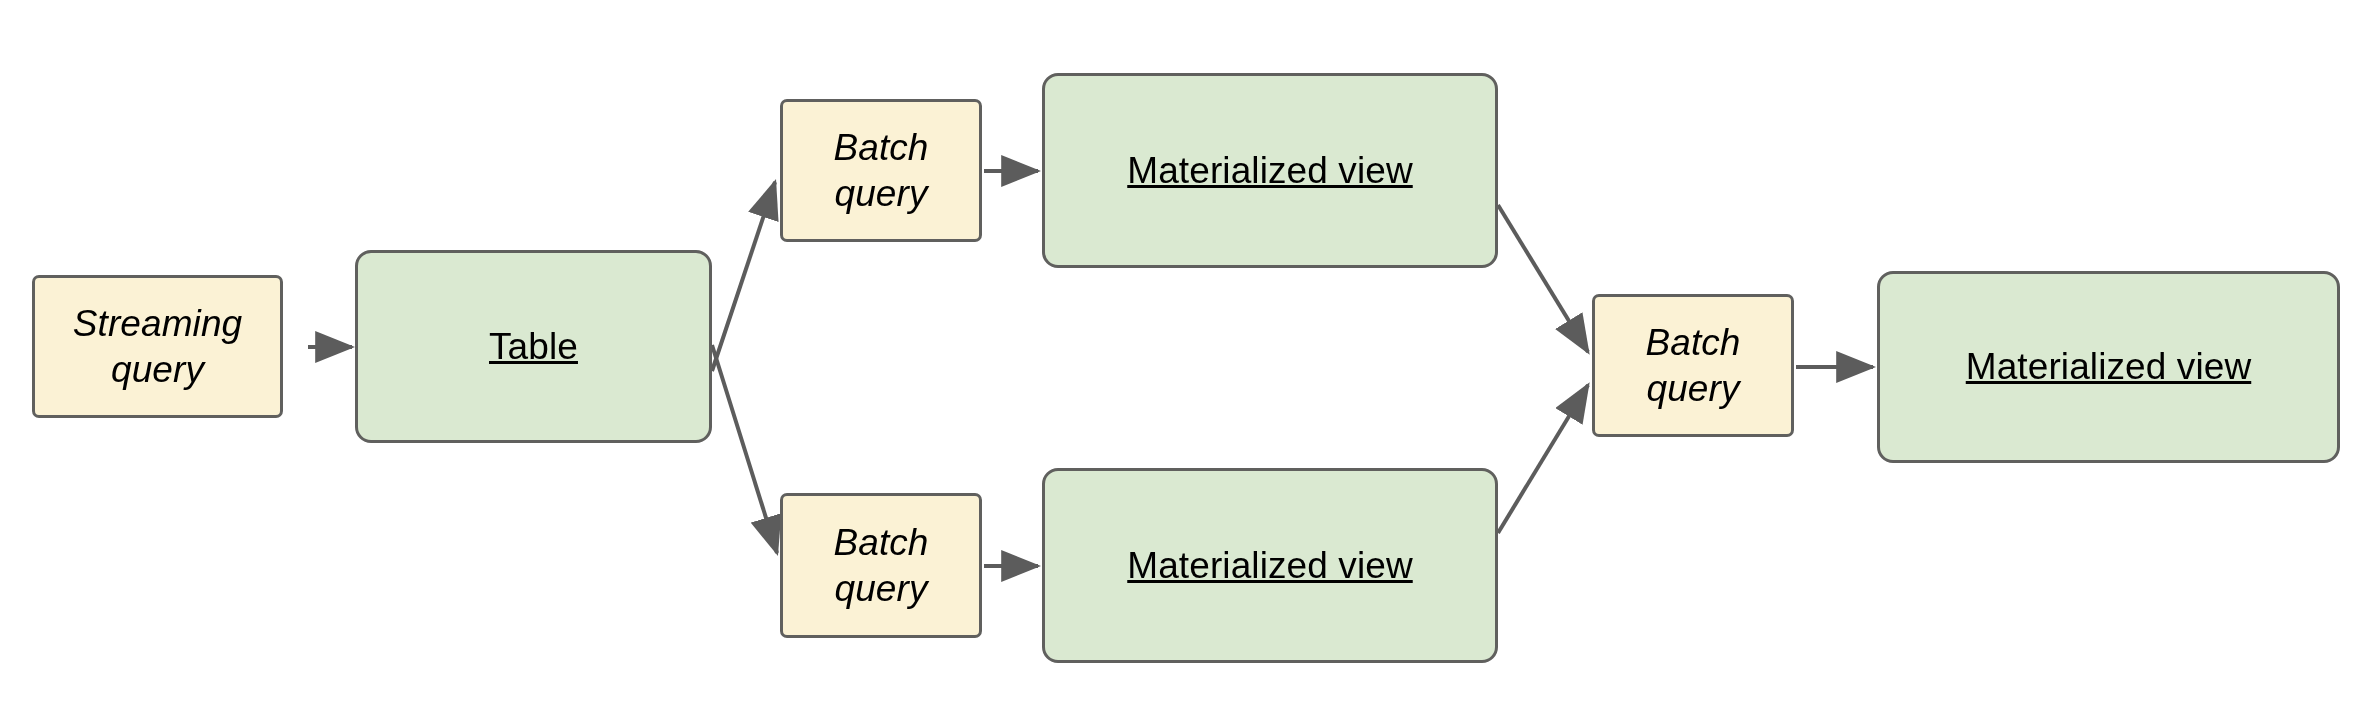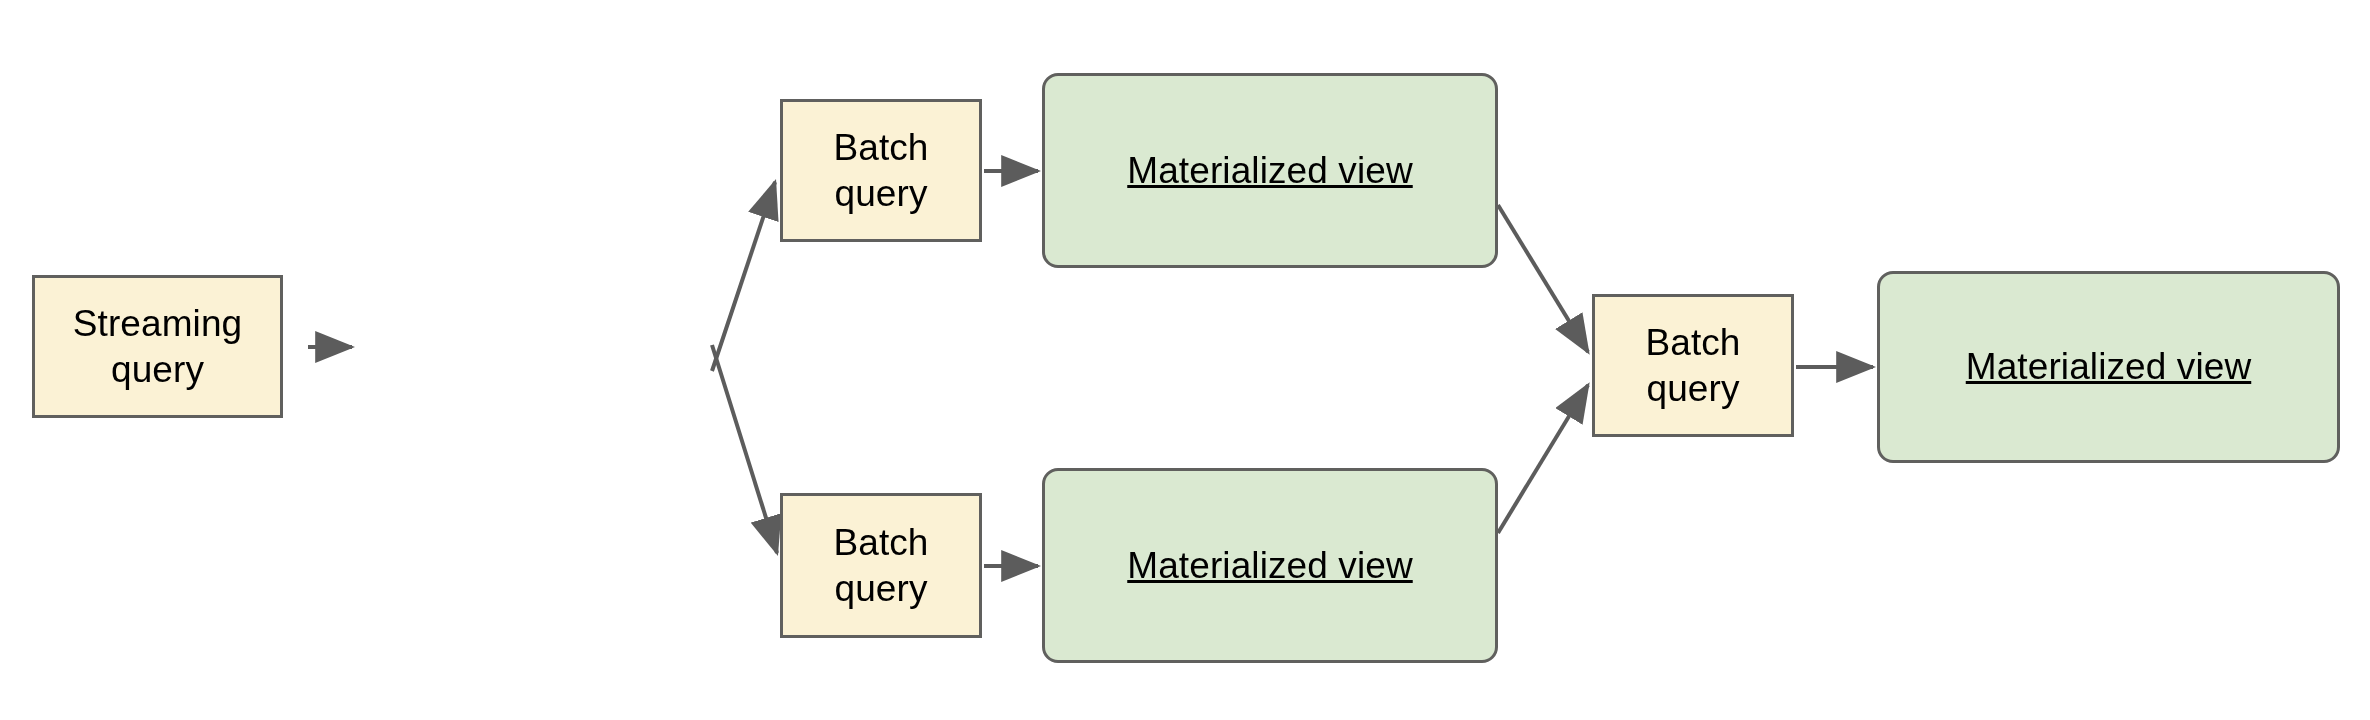--- a/index.html
+++ b/index.html
@@ -35,21 +35,22 @@
     color: #000000;
     font-size: 37px;
     line-height: 1.22;
     letter-spacing: 0.1px;
     border: 3px solid #60605e;
     z-index: 2;
     white-space: pre-line;
   }
   .node.process {
     background: #fbf2d5;
-    border-radius: 0;
+    border-radius: 7px;
+    font-style: italic;
   }
   .node.store {
     background: #dae9d1;
     border-radius: 16px;
     text-decoration: underline;
   }
 </style>
 </head>
 <body>
 
@@ -91,20 +92,21 @@
     </g>
 
     <g>
       <line x1="1796" y1="367" x2="1873" y2="367" stroke="#5c5c5c" stroke-width="4" marker-end="url(#arrowhead)"></line>
     </g>
   </svg>
 
   <div class="node process" style="left:32px; top:275px; width:251px; height:143px;">Streaming
 query</div>
 
+  <div class="node store" style="left:355px; top:250px; width:357px; height:193px;">Table</div>
 
   <div class="node process" style="left:780px; top:99px; width:202px; height:143px;">Batch
 query</div>
 
   <div class="node store" style="left:1042px; top:73px; width:456px; height:195px;">Materialized view</div>
 
   <div class="node process" style="left:780px; top:493px; width:202px; height:145px;">Batch
 query</div>
 
   <div class="node store" style="left:1042px; top:468px; width:456px; height:195px;">Materialized view</div>

